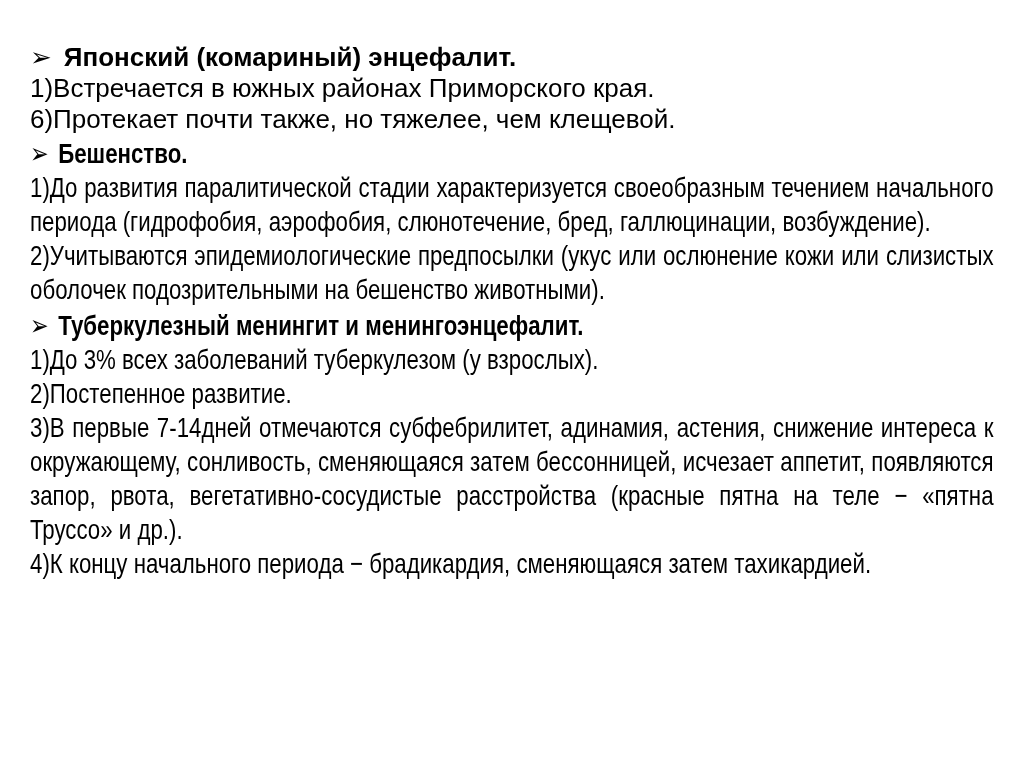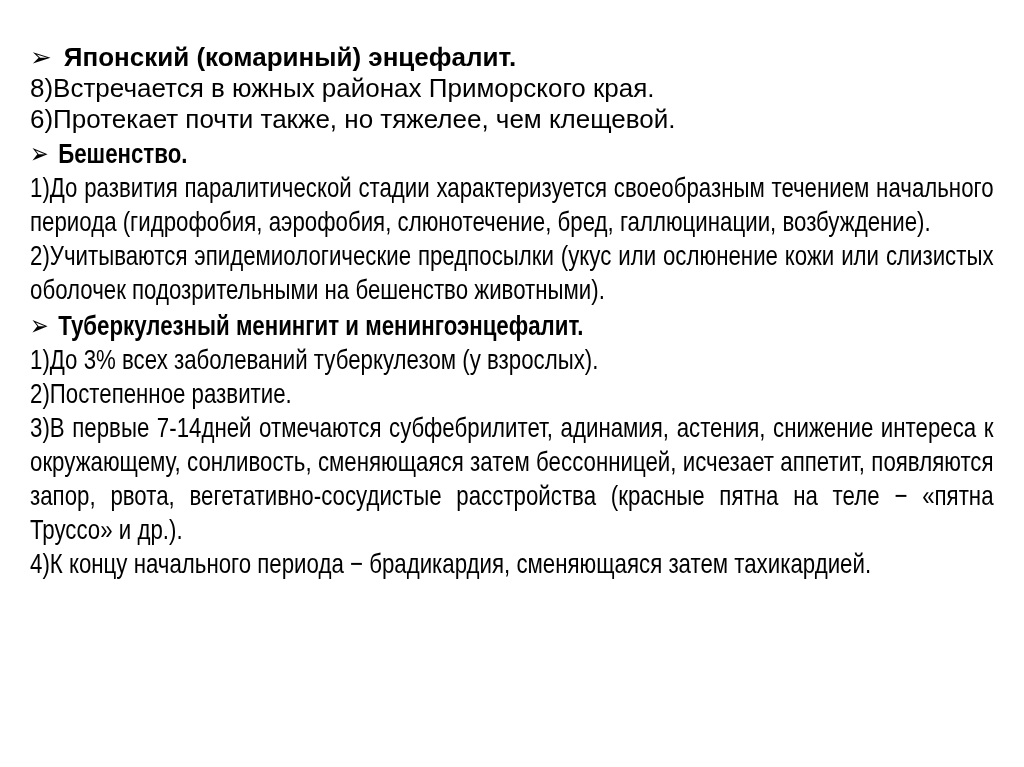--- a/index.html
+++ b/index.html
@@ -54,21 +54,21 @@
 </style>
 </head>
 <body>
 
 <div class="slide">
 
   <div class="regular-block">
     <p class="heading">
       <span class="bullet">➢</span><span>Японский (комариный) энцефалит.</span>
     </p>
-    <p class="para">8)Встречается в южных районах Приморского края.</p>
+    <p class="para">1)Встречается в южных районах Приморского края.</p>
     <p class="para">6)Протекает почти также, но тяжелее, чем клещевой.</p>
   </div>
 
   <div class="narrow-block">
 
     <div>
       <p class="heading">
         <span class="bullet">➢</span><span>Бешенство.</span>
       </p>
       <p class="para justified">1)До развития паралитической стадии характеризуется своеобразным течением начального периода (гидрофобия, аэрофобия, слюнотечение, бред, галлюцинации, возбуждение).</p>

